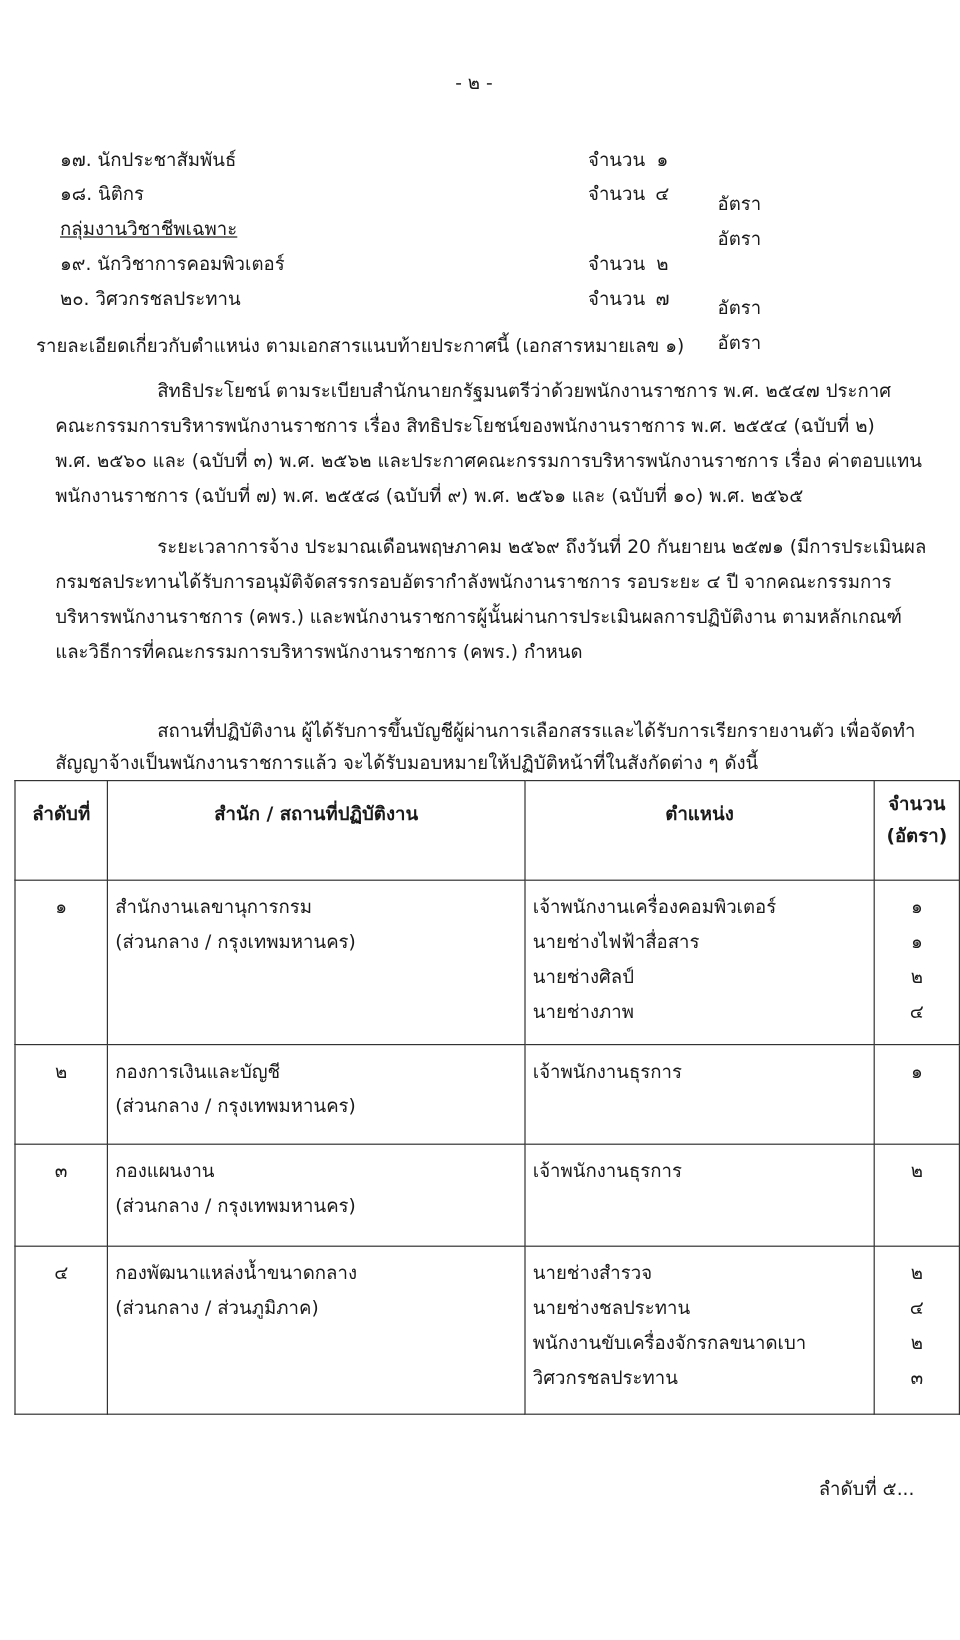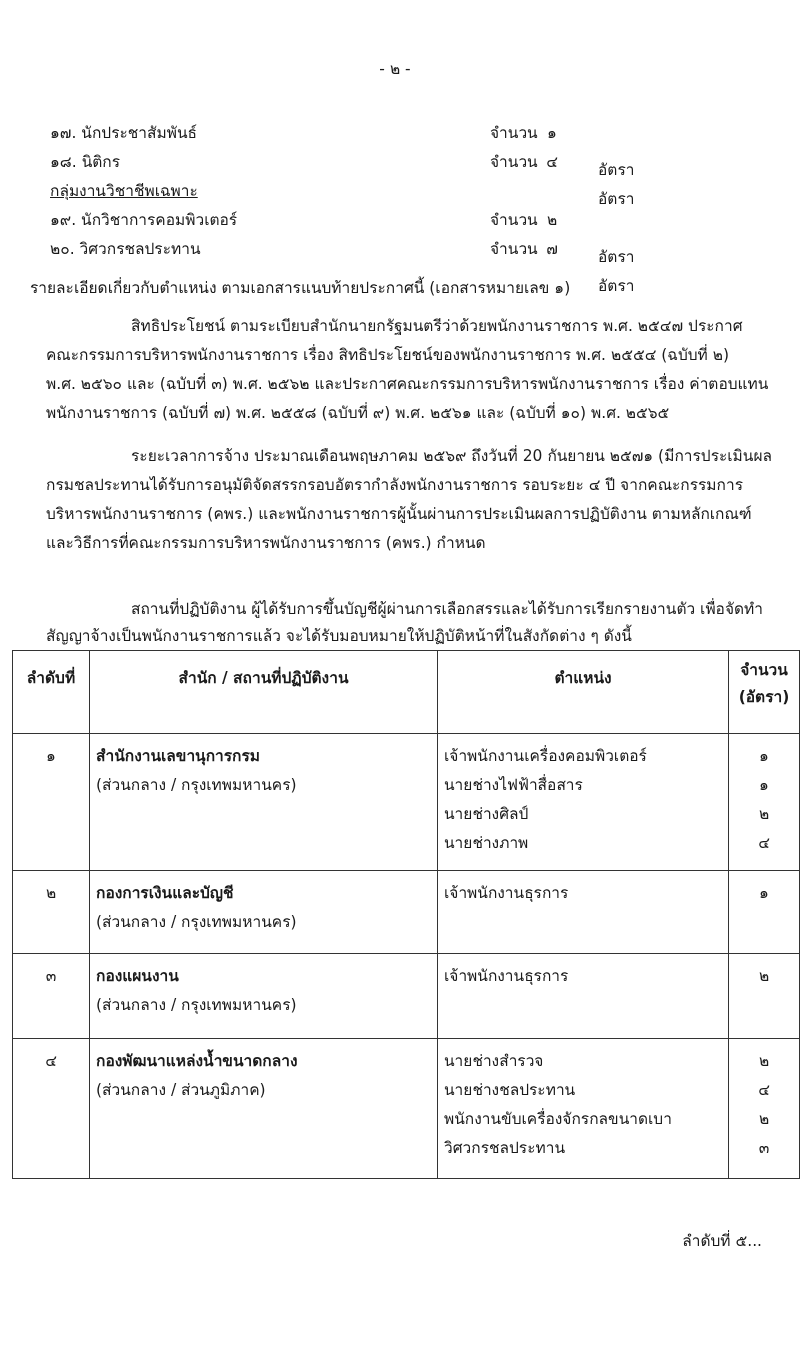--- a/index.html
+++ b/index.html
@@ -25,21 +25,21 @@
     border: 1.3px solid #333; vertical-align: top; padding: 0;
     font-weight: normal;
   }
   table.loc th { font-weight: bold; height: 68px; padding-top: 14px; }
   .c1 { width: 76px; text-align: center; }
   .c2 { width: 347px; margin-left: 40px; }
   .c3 { width: 290px; }
   .c4 { width: 70px; text-align: center; }
   .th-c4 { line-height: 27px; padding-top: 6px !important; }
   .cell-inner { padding: 8px 6px 0 6px; line-height: 29px; }
-  .office-name { font-weight: bold; }
+  .office-name { font-weight: normal; }
   .r1 { height: 137px; }
   .r2 { height: 83px; }
   .r3 { height: 85px; }
   .r4 { height: 140px; }
   .footer-next { right: 38px; top: 1228px; }
 </style>
 </head>
 <body>
 
 <div class="abs page-num">- ๒ -</div>

